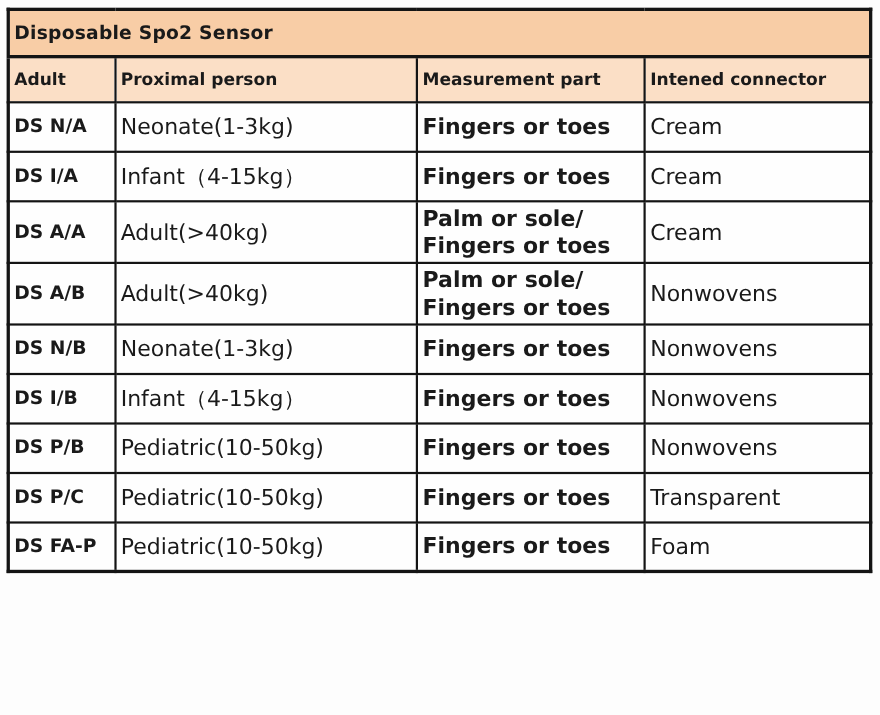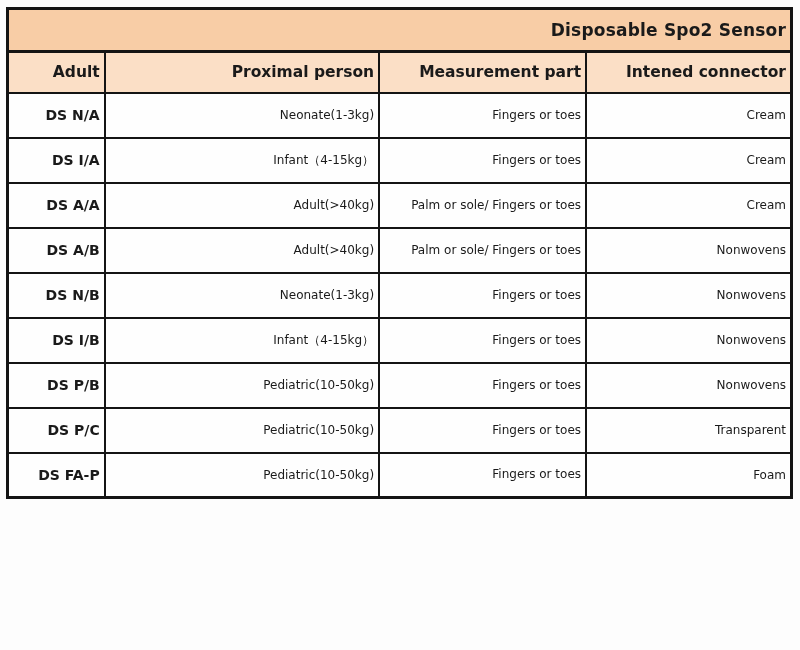--- a/index.html
+++ b/index.html
@@ -20,21 +20,21 @@
   }
   table.spec {
     border-collapse: collapse;
     width: 787px;
     table-layout: fixed;
     background: #fefefe;
     border: 3px solid #141414;
   }
   table.spec td, table.spec th {
     border: 2px solid #141414;
-    text-align: right;
+    text-align: left;
     vertical-align: middle;
     padding: 2px 4px;
     box-sizing: border-box;
     overflow: hidden;
   }
   tr.title-row td {
     background: #f8cda6;
     height: 43px;
     font-size: 17px;
     font-weight: bold;
@@ -45,29 +45,30 @@
     background: #fbdfc6;
     height: 41px;
     font-size: 15.5px;
     font-weight: bold;
   }
   tr.data-row {
     background: #fefefe;
   }
   tr.data-row td {
     height: 45px;
-    font-size: 12px;
+    font-size: 20px;
   }
   tr.data-row td.series {
     font-weight: bold;
-    font-size: 14px;
+    font-size: 17px;
   }
   td.part {
     line-height: 1.25;
     padding: 2px 10px;
+    font-weight: bold;
   }
 </style>
 </head>
 <body>
 
 <div class="page">
   <table class="spec">
     <colgroup>
       <col style="width:12.4%">
       <col style="width:35.0%">

